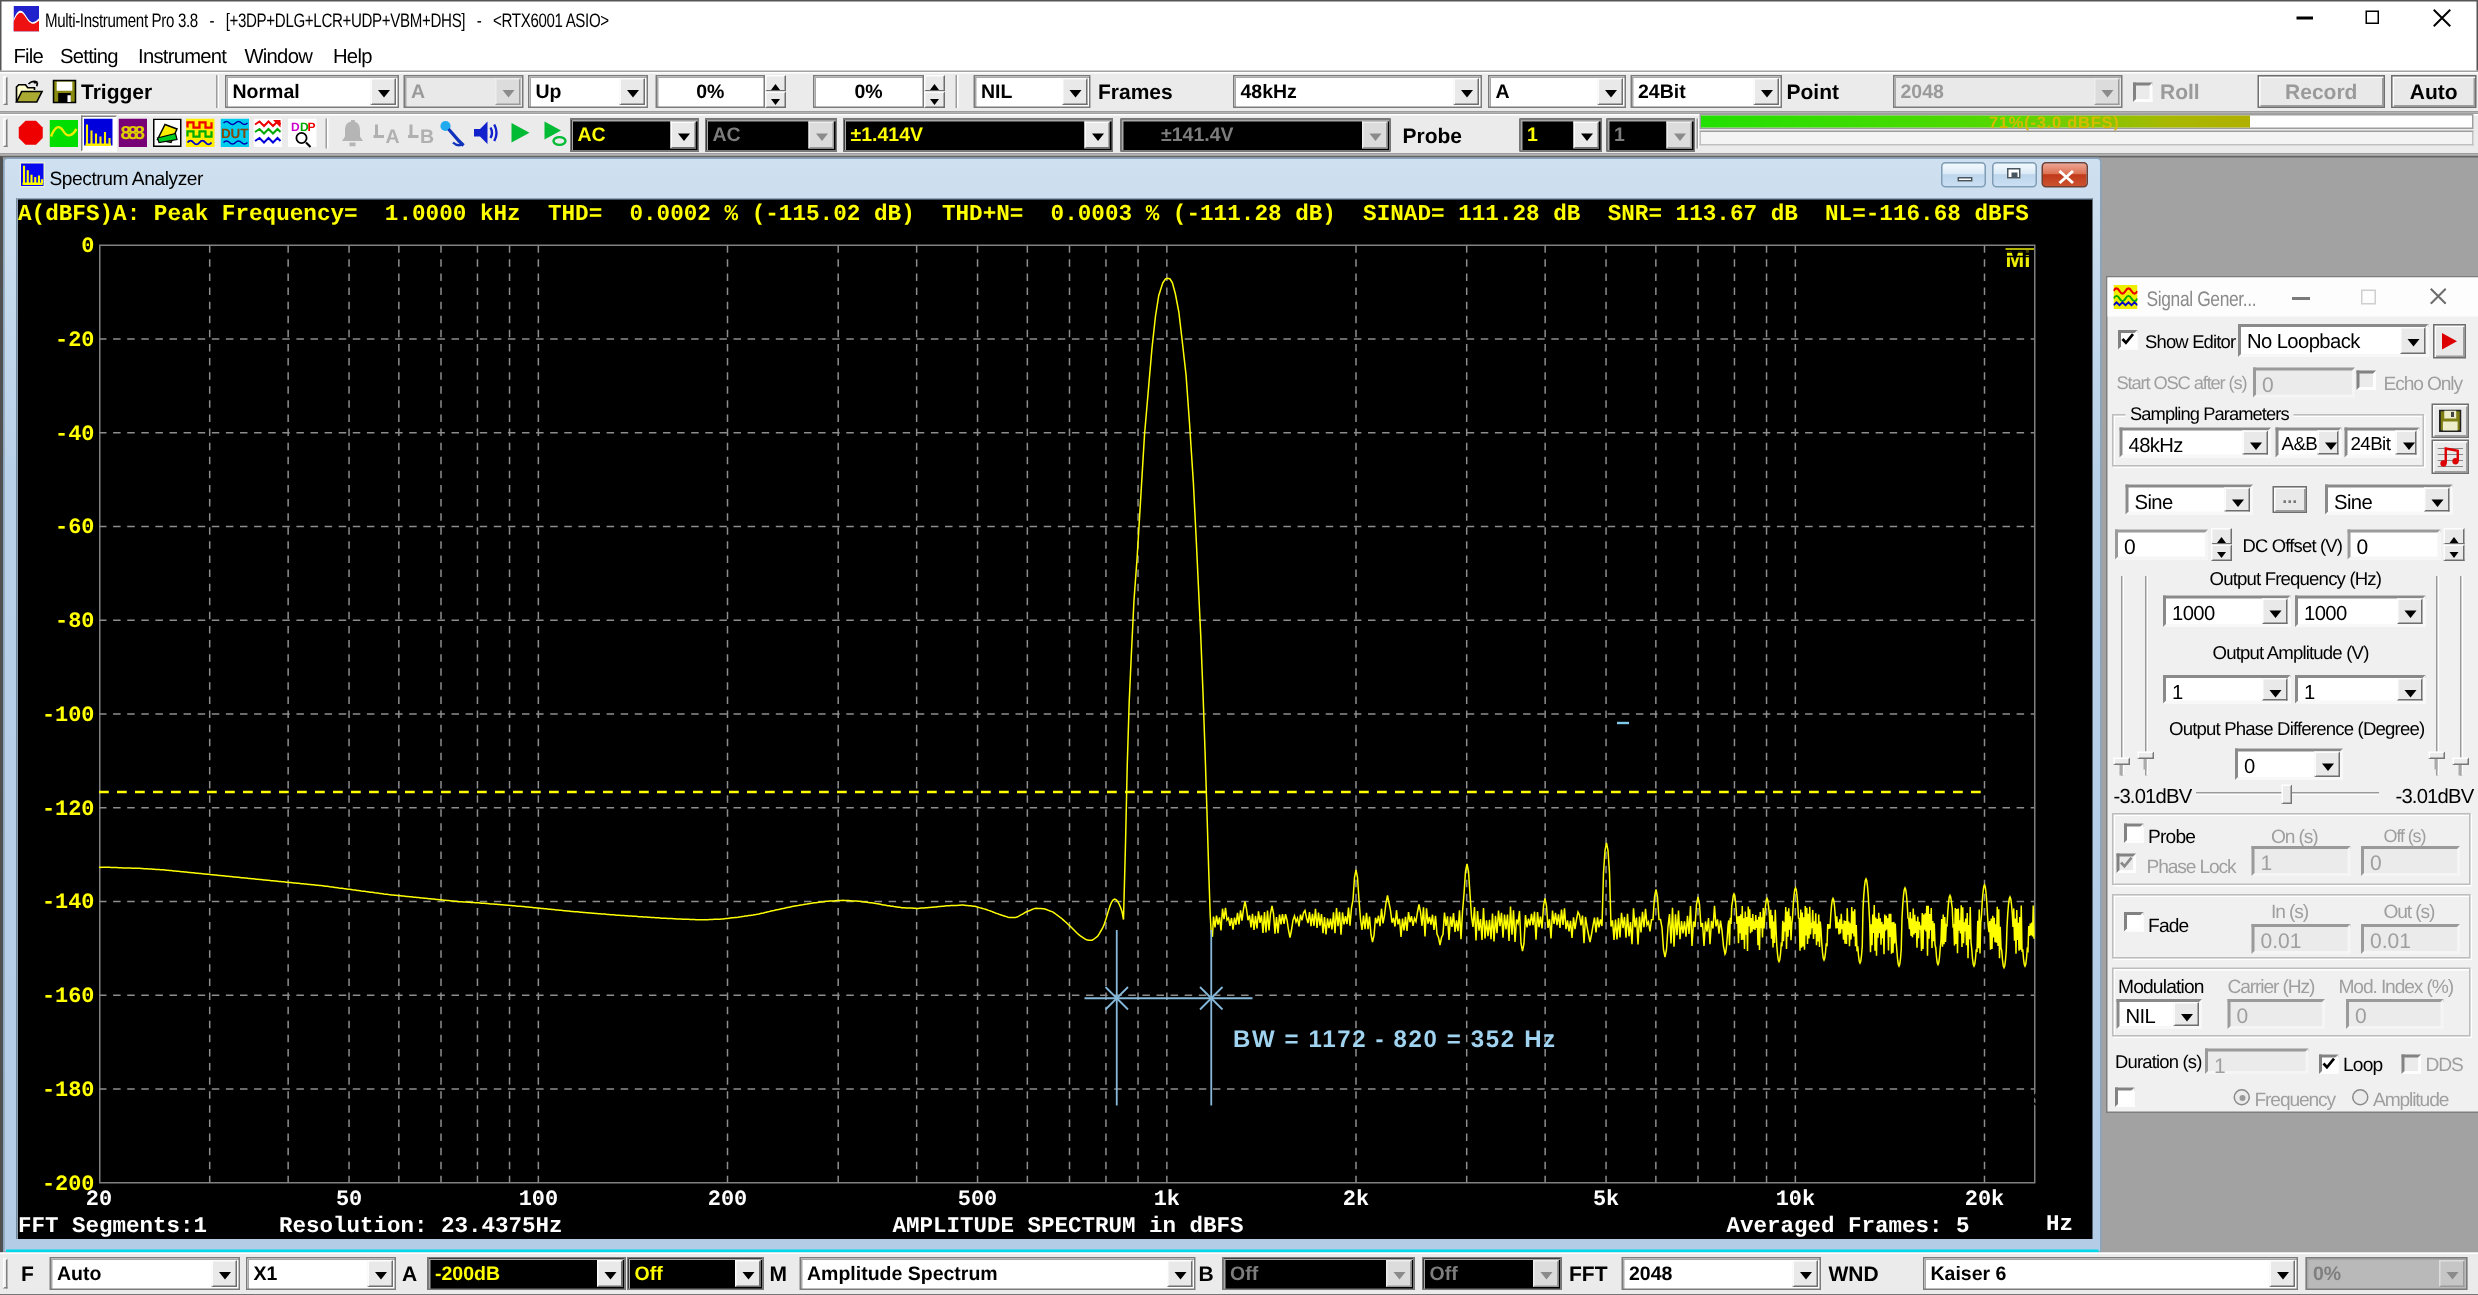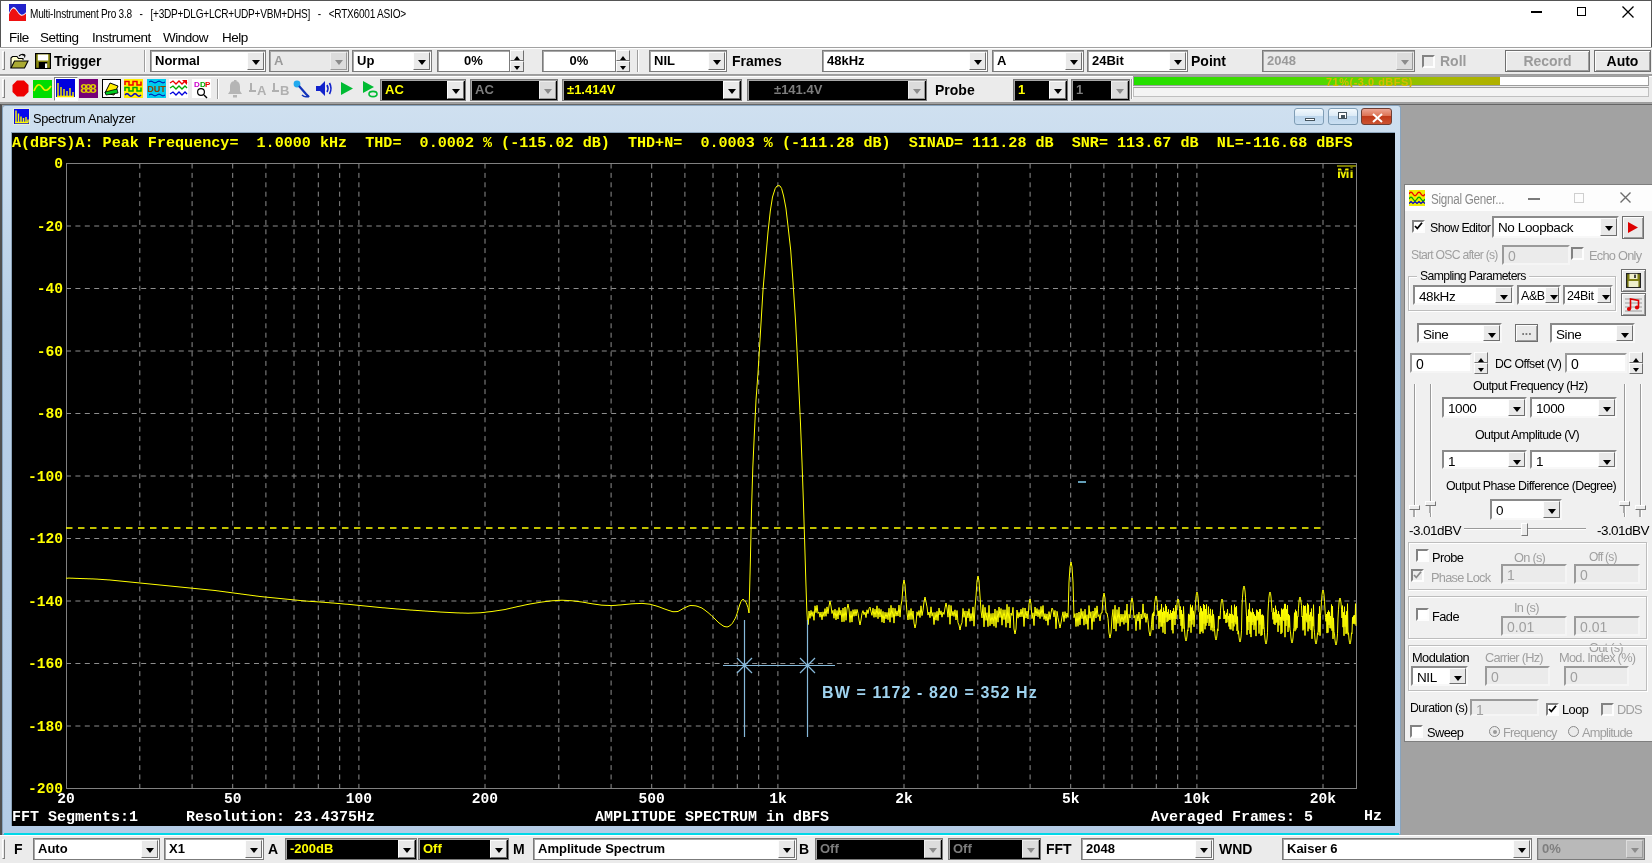--- a/index.html
+++ b/index.html
@@ -472,21 +472,21 @@
 <div class="chk dis abs" style="left:1411px;top:569px;">
     <svg width="9" height="9" viewBox="0 0 9 9" style="position:absolute;left:0;top:0">
       <path d="M1 4 L3.3 6.5 L8 0.8" stroke="#8a8a8a" stroke-width="1.8" fill="none"></path>
     </svg>
   </div>
 <div class="sg-lbl sg-dis" style="left:1431px;top:570px;font-size:12.8px;">Phase Lock</div>
 <div class="sg-in" style="left:1501px;top:564px;width:66px;height:20px;">1</div>
 <div class="sg-in" style="left:1574px;top:564px;width:66px;height:20px;">0</div>
 <div class="grp" style="left:1408px;top:596px;width:239px;height:43px"></div>
 <div class="sg-lbl sg-dis" style="left:1514px;top:600px;font-size:12.8px;">In (s)</div>
-<div class="sg-lbl sg-dis" style="left:1589px;top:600px;font-size:12.8px;margin-top:40px;">Out (s)</div>
+<div class="sg-lbl sg-dis" style="left:1589px;top:600px;font-size:12.8px;">Out (s)</div>
 <div class="chk abs" style="left:1416px;top:608px;"></div>
 <div class="sg-lbl" style="left:1432px;top:609px;font-size:12.8px;">Fade</div>
 <div class="sg-in" style="left:1501px;top:616px;width:66px;height:20px;">0.01</div>
 <div class="sg-in" style="left:1574px;top:616px;width:66px;height:20px;">0.01</div>
 <div class="grp" style="left:1408px;top:645px;width:239px;height:46px"></div>
 <div class="sg-lbl" style="left:1412px;top:650px;font-size:12.8px;">Modulation</div>
 <div class="sg-lbl sg-dis" style="left:1485px;top:650px;font-size:12.8px;">Carrier (Hz)</div>
 <div class="sg-lbl sg-dis" style="left:1559px;top:650px;font-size:12.8px;">Mod. Index (%)</div>
 <div class="sg-cb" style="left:1411px;top:666px;width:57px;height:20px;">
     <span class="t abs" style="font-size:13.5px;left:4px">NIL</span>
@@ -498,21 +498,21 @@
 <div class="sg-in" style="left:1470px;top:699px;width:69px;height:17px;">1</div>
 <div class="chk abs" style="left:1546px;top:703px;">
     <svg width="9" height="9" viewBox="0 0 9 9" style="position:absolute;left:0;top:0">
       <path d="M1 4 L3.3 6.5 L8 0.8" stroke="#000" stroke-width="1.8" fill="none"></path>
     </svg>
   </div>
 <div class="sg-lbl" style="left:1562px;top:702px;font-size:12.8px;">Loop</div>
 <div class="chk dis abs" style="left:1601px;top:703px;"></div>
 <div class="sg-lbl sg-dis" style="left:1617px;top:702px;font-size:12.8px;">DDS</div>
 <div class="chk abs" style="left:1410px;top:725px;"></div>
-<div class="sg-lbl" style="left:1427px;top:725px;font-size:12.8px;text-align:center;">Sweep</div>
+<div class="sg-lbl" style="left:1355px;top:725px;font-size:12.8px;text-align:center;">Sweep</div>
 <div class="abs" style="left:1489px;top:726px;width:11px;height:11px;border-radius:50%;background:#ebebeb;border:1px solid #8a8a8a">
     <div class="abs" style="left:3px;top:3px;width:4px;height:4px;border-radius:50%;background:#9a9a9a"></div>
   </div>
 <div class="sg-lbl sg-dis" style="left:1503px;top:725px;font-size:12.8px;">Frequency</div>
 <div class="abs" style="left:1568px;top:726px;width:11px;height:11px;border-radius:50%;background:#ebebeb;border:1px solid #8a8a8a"></div>
 <div class="sg-lbl sg-dis" style="left:1582px;top:725px;font-size:12.8px;">Amplitude</div>
 <div class="tbar" style="top:835px;height:28px;border-bottom:none"></div>
 <div class="grip" style="left:2px;top:839px;height:20px"></div>
 <div class="lbl" style="left:14px;top:841px;font-size:14px;">F</div>
 <div class="cb " style="left:33px;top:838px;width:127px;height:22px;">

